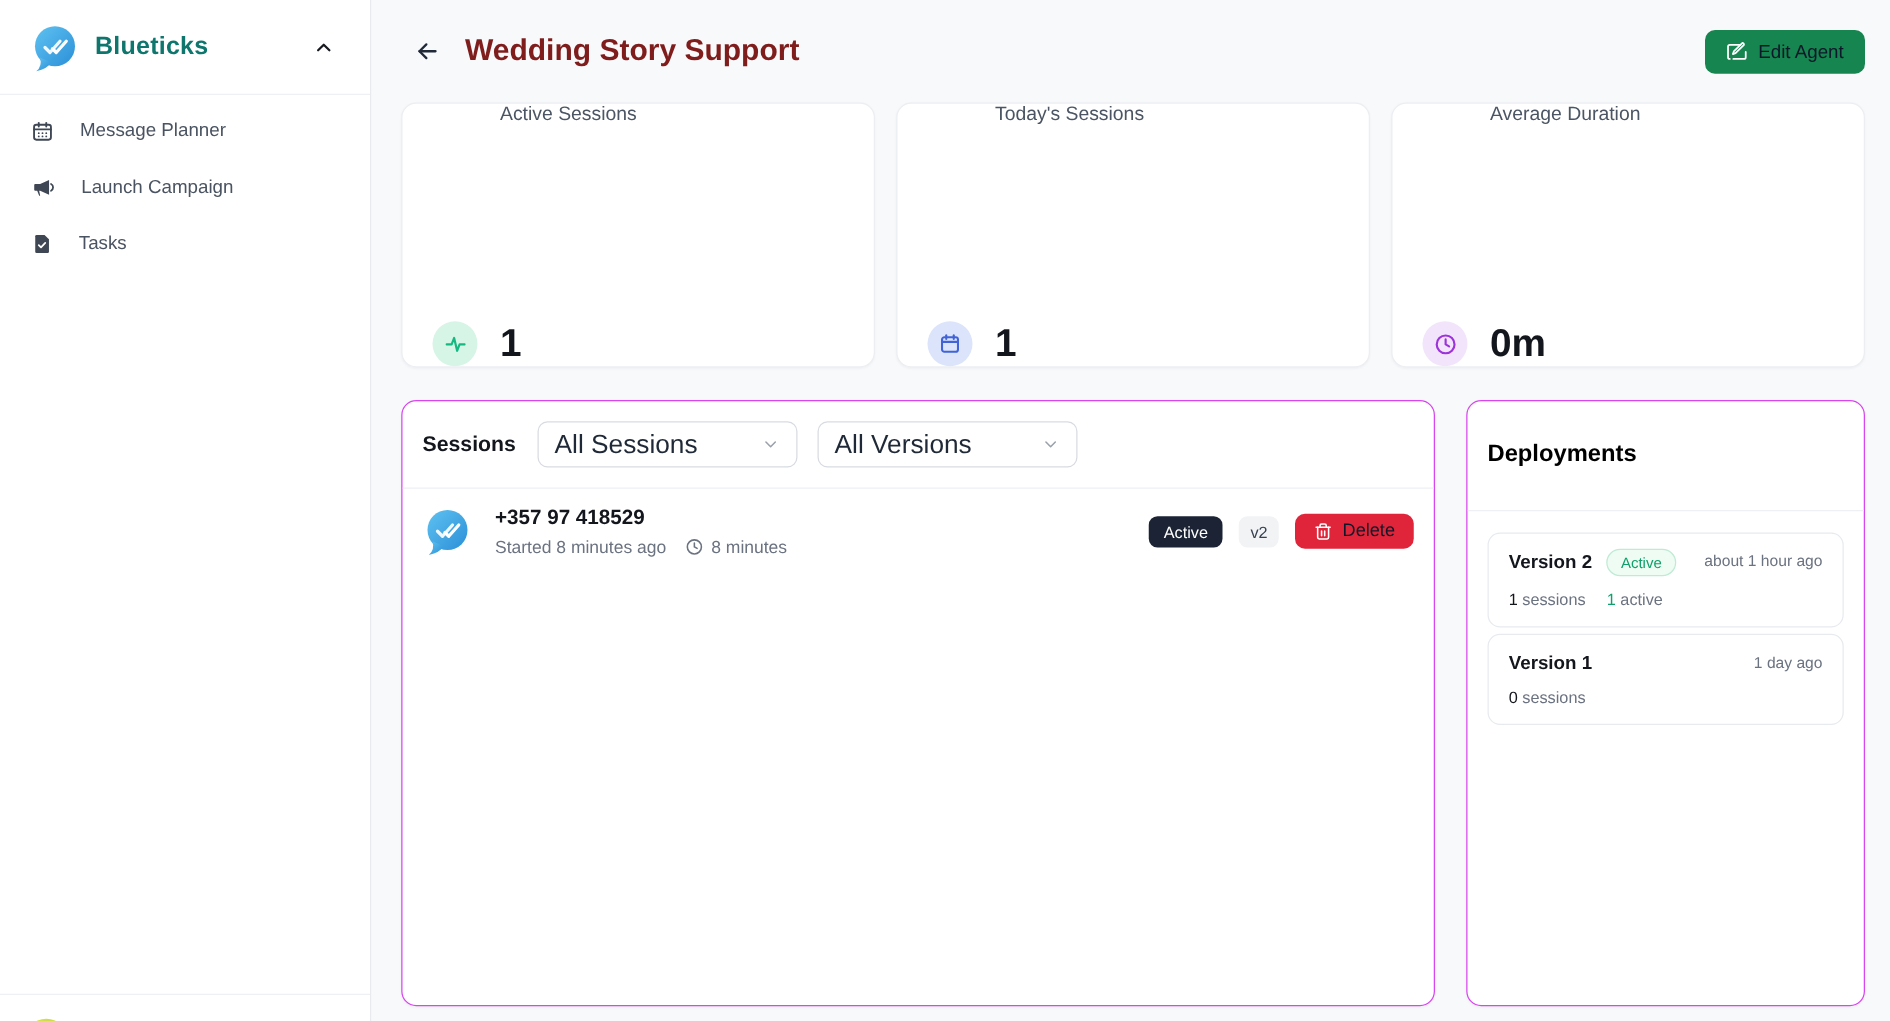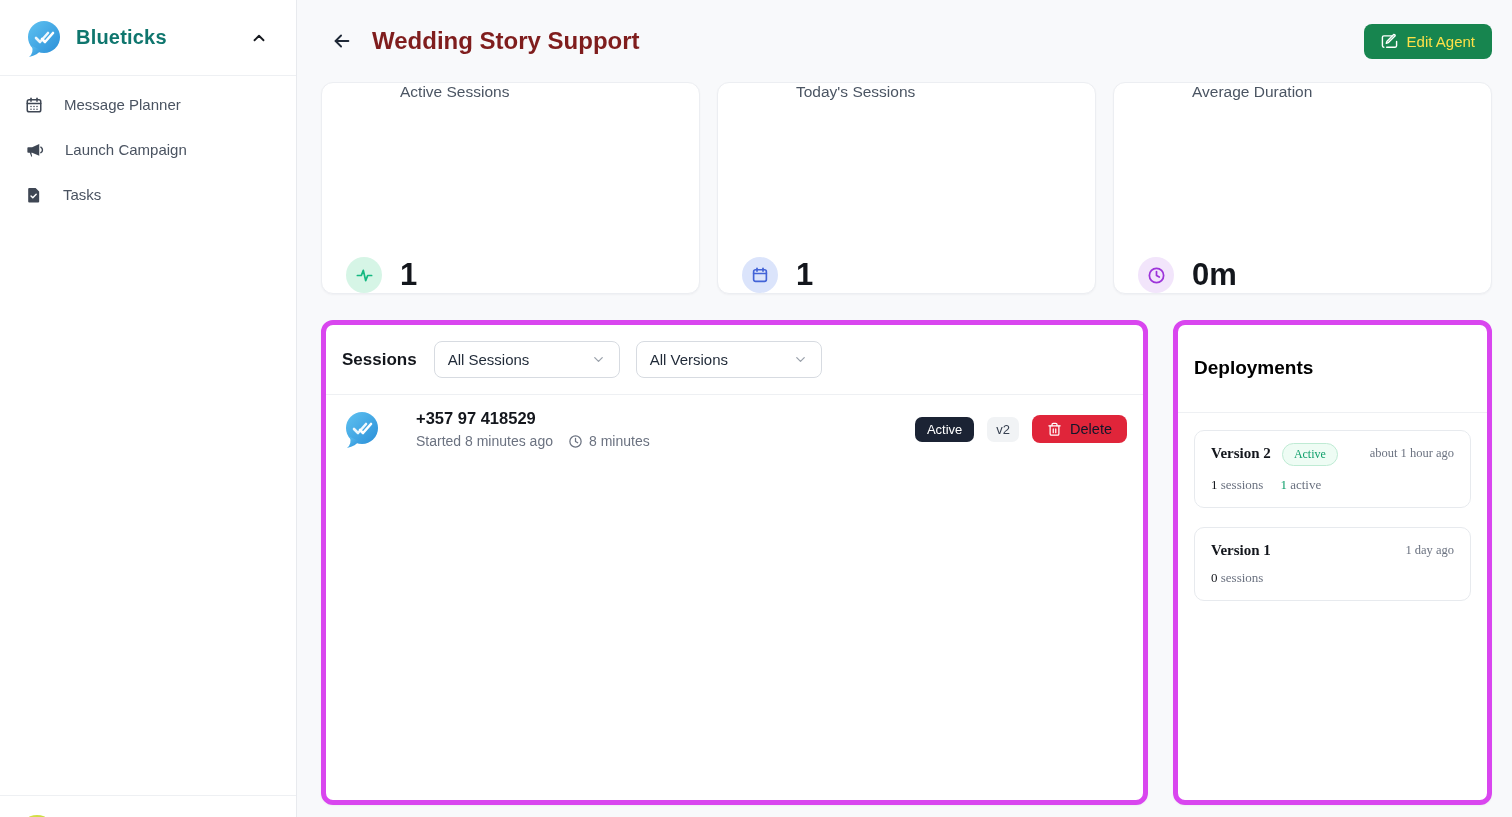--- a/index.html
+++ b/index.html
@@ -51,21 +51,21 @@
   .main { flex:1; display:flex; flex-direction:column; padding:0 20px 12px 24px; }
 
   .page-header { height:82px; display:flex; align-items:center; }
   .back-btn {
     background:none; border:none; cursor:pointer; color:#1f2937;
     padding:4px; margin-left:6px; display:flex; align-items:center;
   }
   .page-title { font-size:24px; font-weight:bold; color:#7f1d1d; margin-left:15px; }
   .edit-agent-btn {
     margin-left:auto; display:flex; align-items:center; gap:9px;
-    background:#17854f; color:#fde047; border:none; cursor:pointer;
+    background:#17854f; color:#0f172a; border:none; cursor:pointer;
     font-size:15px; font-weight:500; padding:9px 17px; border-radius:8px;
     font-family:"Liberation Sans", sans-serif;
   }
 
   
   .stats-row { display:grid; grid-template-columns:repeat(3,1fr); gap:17px; height:212px; }
   .stat-card {
     background:#ffffff; border:1px solid #eceef2; border-radius:12px;
     box-shadow:0 1px 2px rgba(16,24,40,.04);
     display:flex; flex-direction:column; justify-content:space-between;
@@ -79,38 +79,38 @@
   }
   .stat-icon-circle.green  { background:#d6f5e6; color:#15b881; }
   .stat-icon-circle.blue   { background:#dbe4fb; color:#4263d7; }
   .stat-icon-circle.purple { background:#f2e5fb; color:#9d34da; }
   .stat-value { font-size:31px; font-weight:bold; color:#13161c; margin-left:18px; }
 
   
   .content-row { display:flex; gap:25px; margin-top:26px; height:485px; }
 
   .panel {
-    background:#ffffff; border:5px solid #d946ef; border-radius:12px;
+    background:#ffffff; border:1px solid #d946ef; border-radius:12px;
     box-shadow:0 1px 2px rgba(16,24,40,.04); overflow:hidden;
   }
   .sessions-panel { flex:1; display:flex; flex-direction:column; }
   .sessions-header {
     display:flex; align-items:center; padding:16px;
     border-bottom:1px solid #eef0f3;
   }
   .sessions-title { font-size:17px; font-weight:bold; color:#13161c; margin-right:17px; }
   .filter-select {
-    width:186px; height:37px; background:#ffffff;
+    width:208px; height:37px; background:#ffffff;
     border:1px solid #d7dbe1; border-radius:8px;
     display:flex; align-items:center; padding:0 13px;
-    font-size:15px; color:#1f2937; cursor:pointer; margin-right:16px;
+    font-size:21px; color:#1f2937; cursor:pointer; margin-right:16px;
   }
   .filter-select .chevron { margin-left:auto; color:#9aa1ab; }
 
-  .session-row { display:flex; align-items:center; padding:14px 16px;gap:16px; }
+  .session-row { display:flex; align-items:center; padding:14px 16px; }
   .session-info { margin-left:18px; }
   .session-phone { font-size:16.5px; font-weight:600; color:#13161c; }
   .session-sub { display:flex; align-items:center; gap:15px; margin-top:5px; color:#6b7280; font-size:14px; }
   .session-duration { display:flex; align-items:center; gap:6px; }
   .session-actions { margin-left:auto; display:flex; align-items:center; gap:13px; }
   .badge-active-dark {
     background:#1b2334; color:#ffffff; font-size:13px; font-weight:500;
     padding:5px 12px; border-radius:7px;
   }
   .badge-version {
@@ -124,21 +124,21 @@
     font-family:"Liberation Sans", sans-serif;
   }
 
   
   .deployments-panel { width:319px; flex-shrink:0; display:flex; flex-direction:column; }
   .deployments-header { padding:32px 16px 33px; border-bottom:1px solid #eef0f3; }
   .deployments-title { font-size:19px; font-weight:bold; color:#000000; }
   .deployments-body { padding:17px 16px; }
   .version-card {
     border:1px solid #e7eaee; border-radius:10px;
-    padding:14px 16px; margin-bottom:19px; cursor:pointer;font-family:Liberation Serif, serif;
+    padding:14px 16px; margin-bottom:5px; cursor:pointer;
   }
   .version-top { display:flex; align-items:flex-start; }
   .version-name { font-size:15px; font-weight:600; color:#13161c; }
   .badge-active-green {
     margin-left:11px; background:#eefcf4; color:#10a06c;
     border:1px solid #bfebd4; border-radius:999px;
     font-size:12px; padding:3px 11px; margin-top:-2px;
   }
   .version-time { margin-left:auto; font-size:12.5px; color:#6b7280; padding-top:1px; }
   .version-stats { display:flex; gap:17px; margin-top:11px; font-size:13px; color:#6b7280; }

